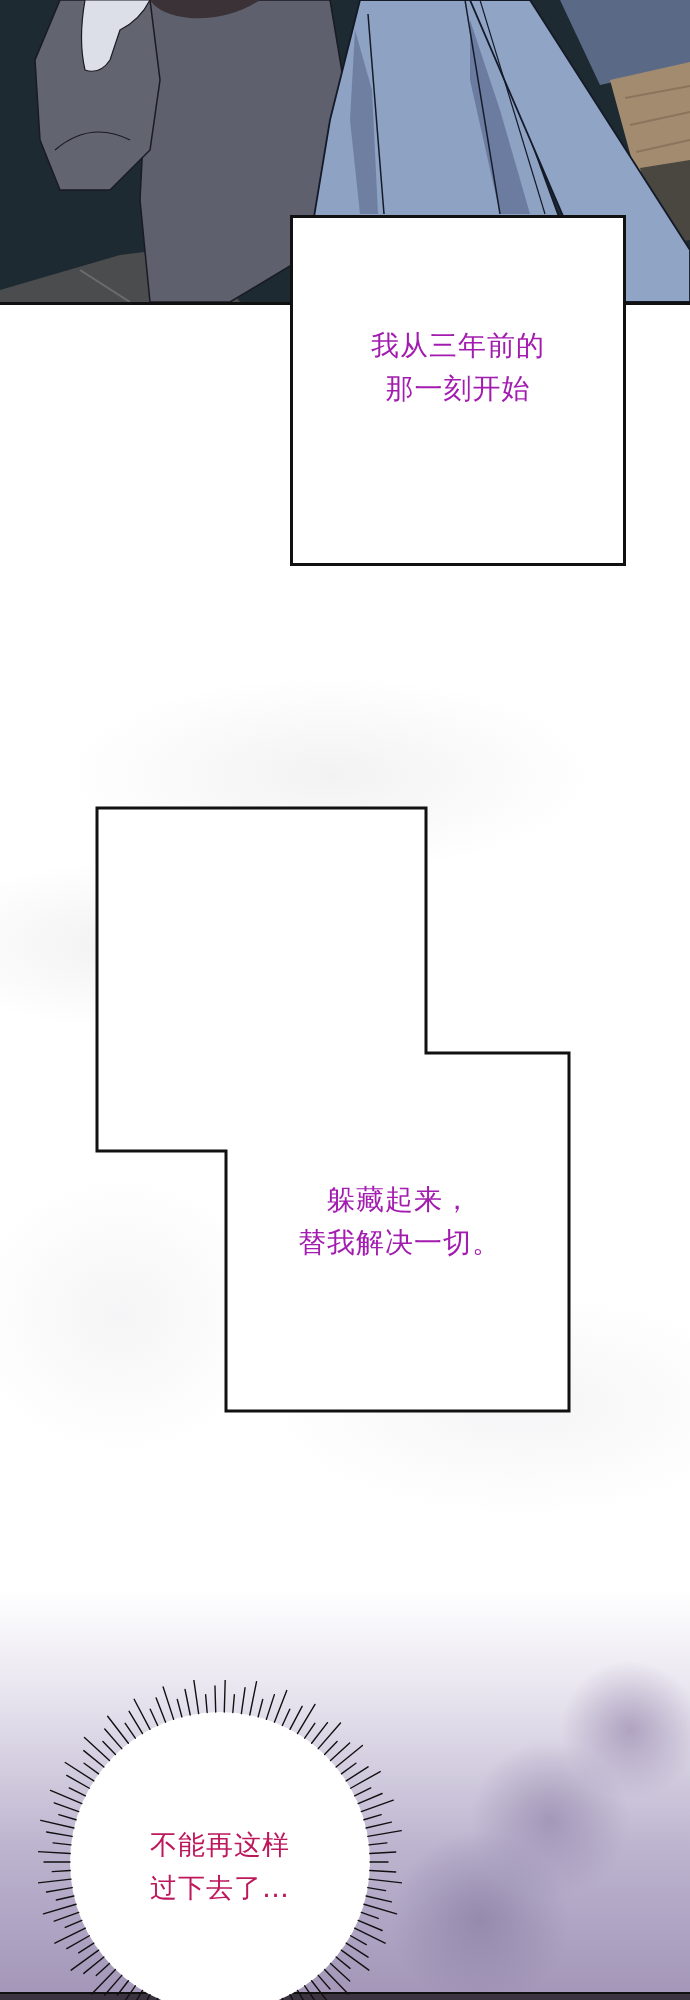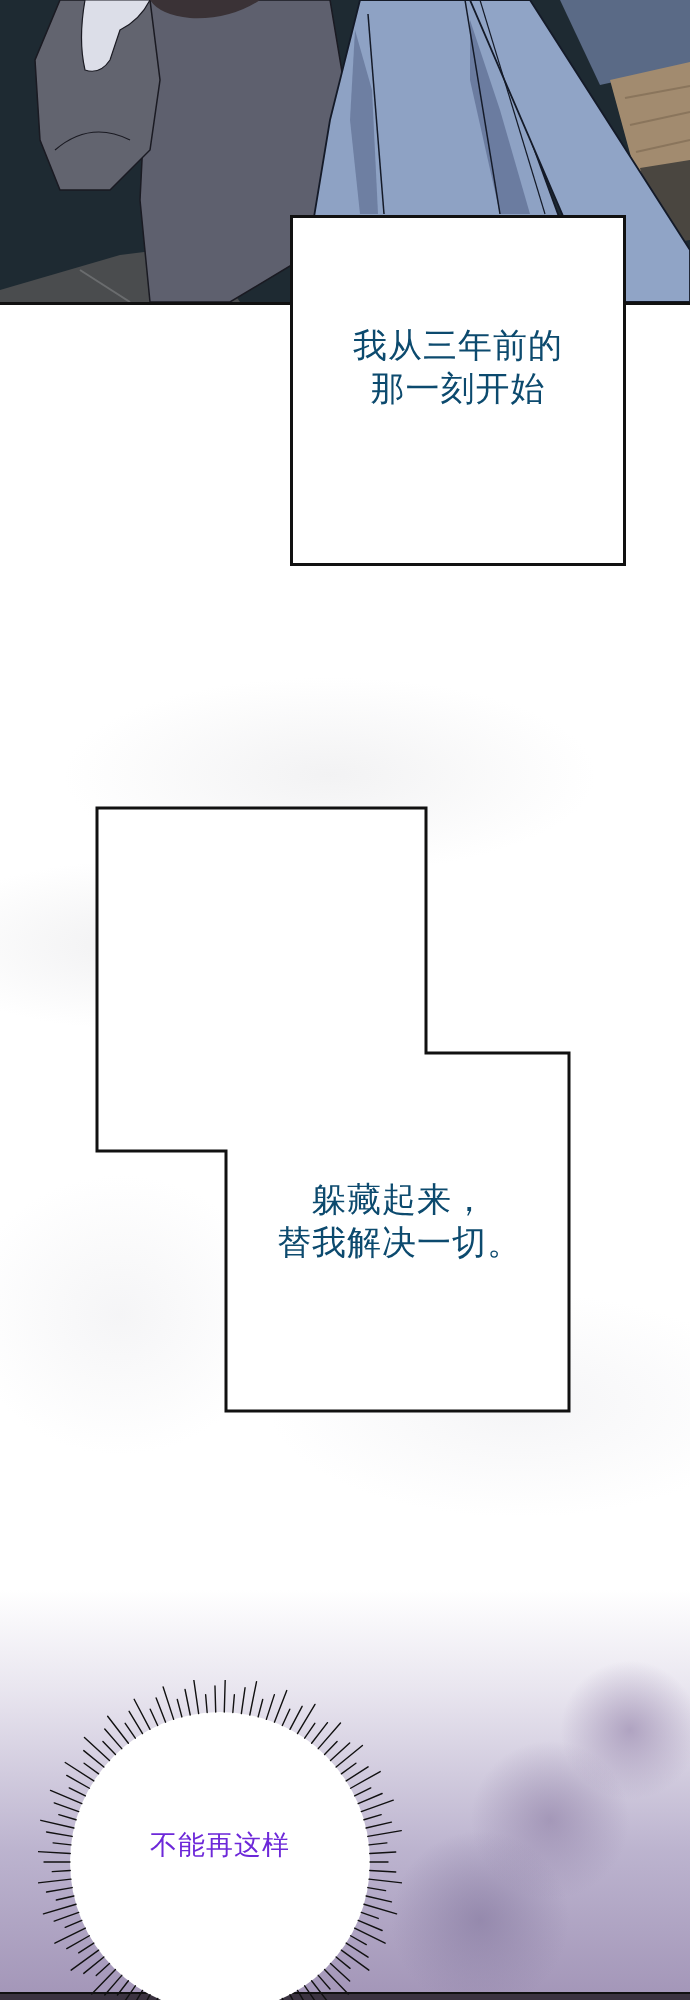--- a/index.html
+++ b/index.html
@@ -19,26 +19,26 @@
       #ffffff; }
 
   .purple { position: absolute; left: 0; top: 1590px; width: 690px; height: 402px;
     background: linear-gradient(180deg, rgba(255,255,255,0) 0%, rgba(214,208,226,0.55) 25%, rgba(176,166,198,0.85) 65%, #a497b9 100%); }
   .purple .blob { position: absolute; border-radius: 50%; }
 
   .bottom-strip { position: absolute; left: 0; top: 1992px; width: 690px; height: 8px; background: #3b3340; border-top: 2px solid #111; }
 
   
   .caption { position: absolute; background: #fff; border: 3px solid #111; box-sizing: border-box; }
-  .caption-text { position: absolute; text-align: center; color: #0c4a6e; font-size: 34px; line-height: 43px; letter-spacing: 1px; white-space: nowrap; }
+  .caption-text { position: absolute; text-align: center; color: #a21caf; font-size: 28px; line-height: 43px; letter-spacing: 1px; white-space: nowrap; }
 
   .stepped { position: absolute; left: 0; top: 0; }
 
   .burst { position: absolute; left: 38px; top: 1680px; width: 364px; height: 364px; }
-  .burst-text { position: absolute; left: 120px; top: 1823px; width: 200px; text-align: center; font-size: 27px; line-height: 43px; color: #6d28d9; white-space: nowrap; letter-spacing: 1px; }
+  .burst-text { position: absolute; left: 120px; top: 1823px; width: 200px; text-align: center; font-size: 27px; line-height: 43px; color: #be185d; white-space: nowrap; letter-spacing: 1px; }
 </style>
 </head>
 <body>
 
 <div class="panel-top">
   <svg width="690" height="302" viewBox="0 0 690 302">
 
     <rect x="0" y="0" width="690" height="302" fill="#1e2a32"></rect>
 
     <polygon points="560,0 690,0 690,65 600,85" fill="#5a6a86"></polygon>
@@ -208,13 +208,14 @@
       <line x1="323.27665454592864" y1="131.59259101768544" x2="355.2993629096725" y2="120.1669116483608"></line>
       <line x1="325.92394604217463" y1="139.74011647378552" x2="343.1948195672355" y2="134.6689304506398"></line>
       <line x1="328.10178754135" y1="148.02548488613525" x2="353.4260973818507" y2="142.13656893306535"></line>
       <line x1="329.80307537715396" y1="156.42167110510638" x2="363.3051057959755" y2="150.62391655559716"></line>
       <line x1="331.0222603022826" y1="164.9012885164189" x2="348.9049315385564" y2="162.84944313838918"></line>
       <line x1="331.7553655889203" y1="173.43667837058484" x2="357.7129622909999" y2="171.95236928815288"></line>
     </g>
 </svg>
 <div class="burst-text">
   <div>不能再这样</div>
+  <div>过下去了…</div>
 </div>
 
 </body></html>

